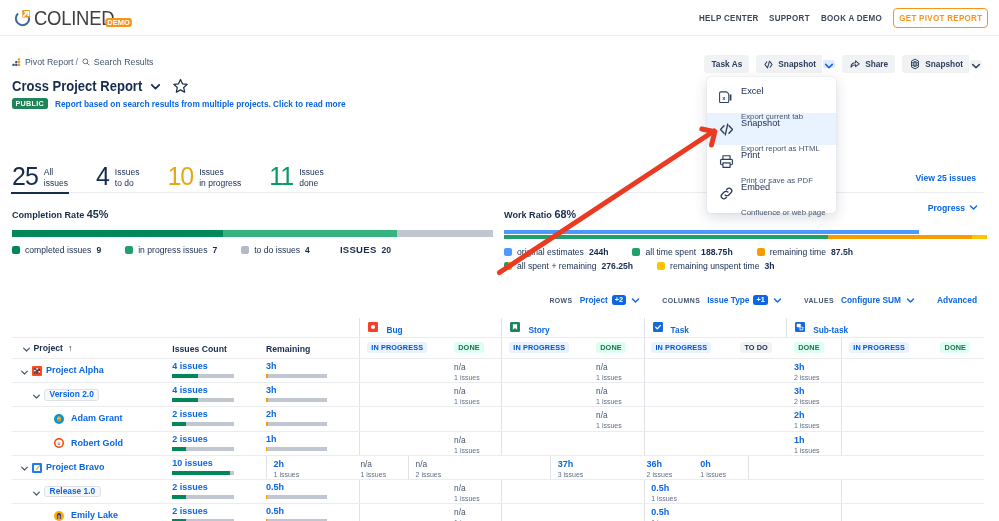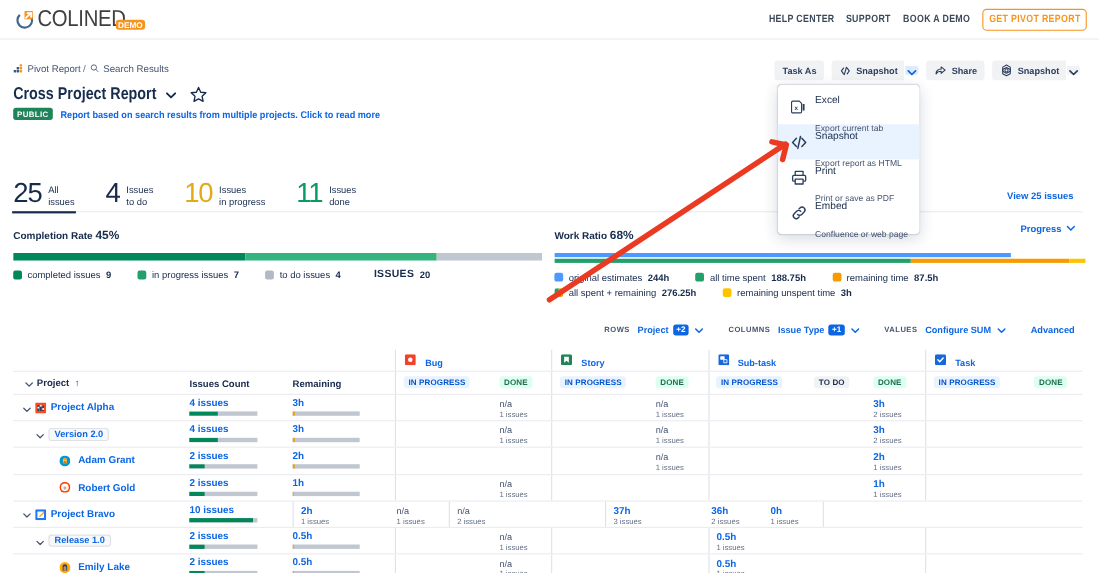--- a/index.html
+++ b/index.html
@@ -341,48 +341,48 @@
               <span style="width:13px;height:13px;display:inline-block">
                 <svg viewBox="0 0 16 16" width="10" height="10">
                   <rect width="16" height="16" rx="2.2" fill="#1f845a"></rect>
                   <path d="M4.6 3.6h6.8v8.8L8 9.6l-3.4 2.8z" fill="#fff"></path>
                 </svg>
               </span>
               <span>Story</span>
             </span>
           </div>
         </div>
+        <div class="cg" style="width:142.6px">
+          <div class="cc h" style="padding-left:8px">
+            <span class="gname">
+              <span style="width:13px;height:13px;display:inline-block">
+                <svg viewBox="0 0 16 16" width="10" height="10">
+                  <rect width="16" height="16" rx="2.2" fill="#1868db"></rect>
+                  <path d="M4.2 8.2 6.9 10.9l5-5.4" fill="none" stroke="#fff" stroke-width="2" stroke-linecap="round" stroke-linejoin="round"></path>
+                </svg>
+              </span>
+              <span>Task</span>
+            </span>
+          </div>
+        </div>
         <div class="cg" style="width:197.8px">
           <div class="cc h" style="padding-left:8px">
             <span class="gname">
               <span style="width:13px;height:13px;display:inline-block">
                 <svg viewBox="0 0 16 16" width="10" height="10">
                   <rect width="16" height="16" rx="2.2" fill="#1868db"></rect>
                   <rect x="2.8" y="2.8" width="6.4" height="5.4" rx="1" fill="#fff"></rect>
                   <rect x="7.4" y="7.4" width="5.8" height="5.8" rx="1" fill="#fff"></rect>
                   <rect x="8.6" y="8.6" width="3.4" height="3.4" fill="#1868db"></rect>
                 </svg>
               </span>
               <span>Sub-task</span>
             </span>
           </div>
         </div>
-        <div class="cg" style="width:142.6px">
-          <div class="cc h" style="padding-left:8px">
-            <span class="gname">
-              <span style="width:13px;height:13px;display:inline-block">
-                <svg viewBox="0 0 16 16" width="10" height="10">
-                  <rect width="16" height="16" rx="2.2" fill="#1868db"></rect>
-                  <path d="M4.2 8.2 6.9 10.9l5-5.4" fill="none" stroke="#fff" stroke-width="2" stroke-linecap="round" stroke-linejoin="round"></path>
-                </svg>
-              </span>
-              <span>Task</span>
-            </span>
-          </div>
-        </div>
       </div>
       <div class="trow col-head">
         <div class="cl h">
           <span class="caret">
             <svg viewBox="0 0 16 16" width="11" height="11">
               <path d="M3.8 6 8 10.2 12.2 6" fill="none" stroke="#44546f" stroke-width="1.7" stroke-linecap="round" stroke-linejoin="round"></path>
             </svg>
           </span>
           <span class="h-txt">Project</span>
           <span class="h-txt">↑</span>

